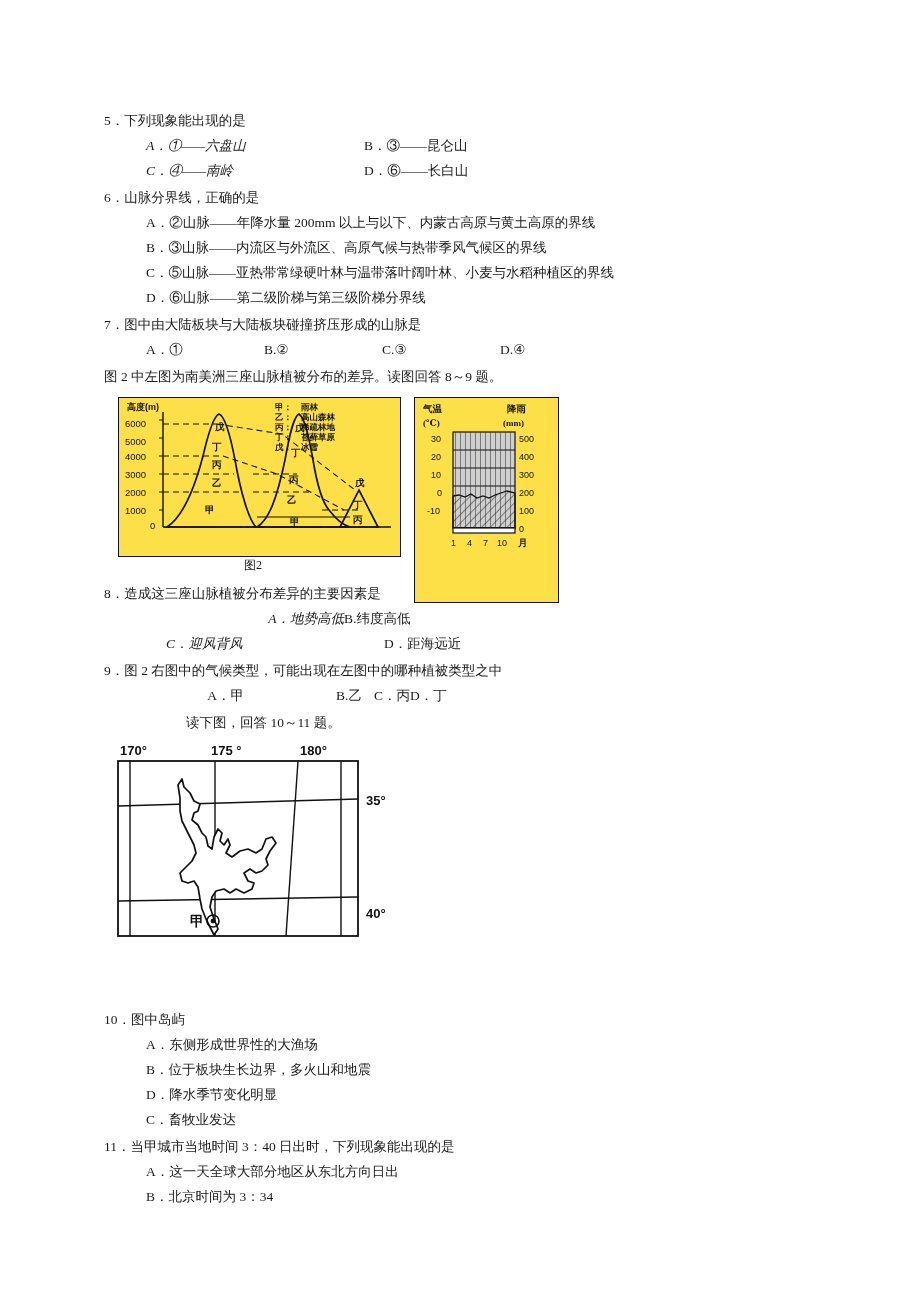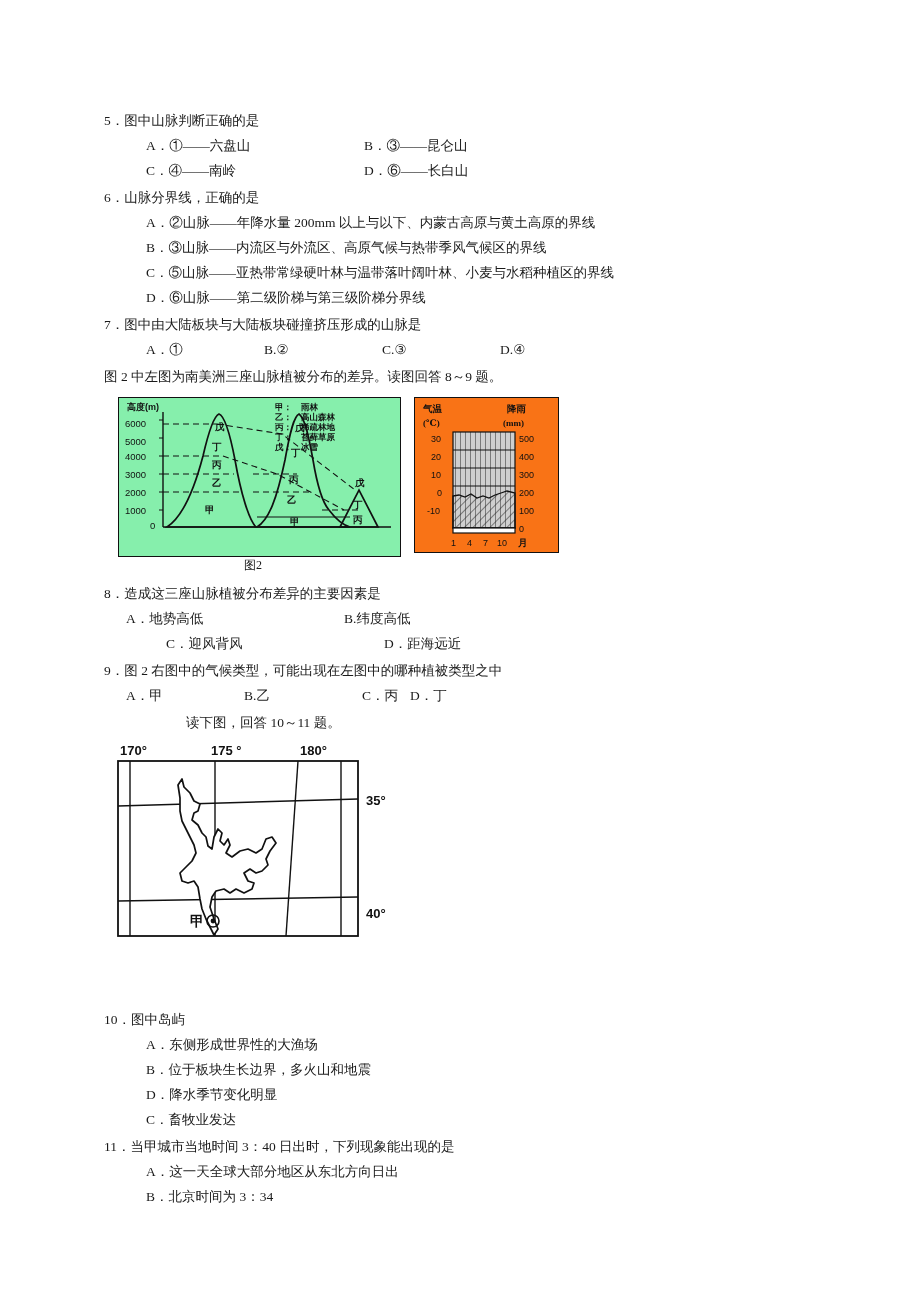--- a/index.html
+++ b/index.html
@@ -44,63 +44,63 @@
   .opts-row {
     display: flex;
     line-height: 25px;
     font-size: 13.5px;
     padding-left: 42px;
     white-space: nowrap;
   }
   .opt {
     white-space: nowrap;
   }
-  .opt-w-half { width: 218px; }
+  .opt-w-half { width: 218px; font-style: italic; }
   .opt-w-q7 { width: 118px; }
   .opt-block {
     padding-left: 42px;
     font-size: 13.5px;
     line-height: 25px;
     white-space: nowrap;
   }
   .lead {
     font-size: 13.5px;
     line-height: 25px;
     white-space: nowrap;
     margin: 0;
   }
   .lead-indent {
     padding-left: 82px;
   }
-  .opt-indent-a { padding-left: 22px; }
+  .opt-indent-a { padding-left: 22px; text-align: right; }
   .opt-indent-b { padding-left: 62px; }
 
   
   .fig2-wrap {
     position: relative;
     margin: 8px 0 6px 14px;
     width: 446px;
     height: 178px;
   }
   .fig2-left {
     position: absolute;
     left: 0; top: 0;
     width: 283px;
     height: 160px;
     border: 1.6px solid #111;
-    background: #86efac;
+    background: #fde047;
     box-sizing: border-box;
   }
   .fig2-right {
     position: absolute;
     left: 296px; top: 0;
     width: 145px;
-    height: 156px;
+    height: 206px;
     border: 1.6px solid #111;
-    background: #f97316;
+    background: #fde047;
     box-sizing: border-box;
   }
   .fig2-caption {
     position: absolute;
     left: 126px;
     top: 160px;
     font-size: 12px;
     font-weight: normal;
     line-height: 16px;
   }
@@ -115,21 +115,21 @@
   }
 </style>
 </head>
 <body>
 
 <div class="page">
 <div class="content">
 
   <div class="q">
     <div class="q-stem">
-      <span class="q-num">5．</span><span>图中山脉判断正确的是</span>
+      <span class="q-num">5．</span><span>下列现象能出现的是</span>
     </div>
     <div class="opts-row">
       <span class="opt opt-w-half"><span>A．</span><span>①——六盘山</span></span>
       <span class="opt"><span>B．</span><span>③——昆仑山</span></span>
     </div>
     <div class="opts-row">
       <span class="opt opt-w-half"><span>C．</span><span>④——南岭</span></span>
       <span class="opt"><span>D．</span><span>⑥——长白山</span></span>
     </div>
   </div>

